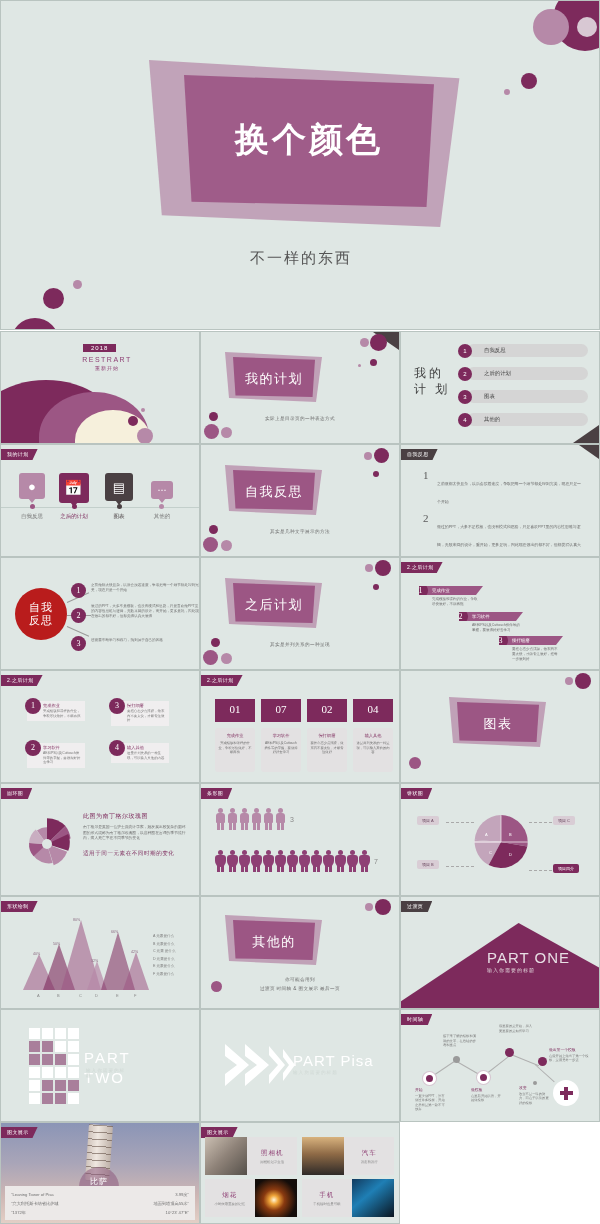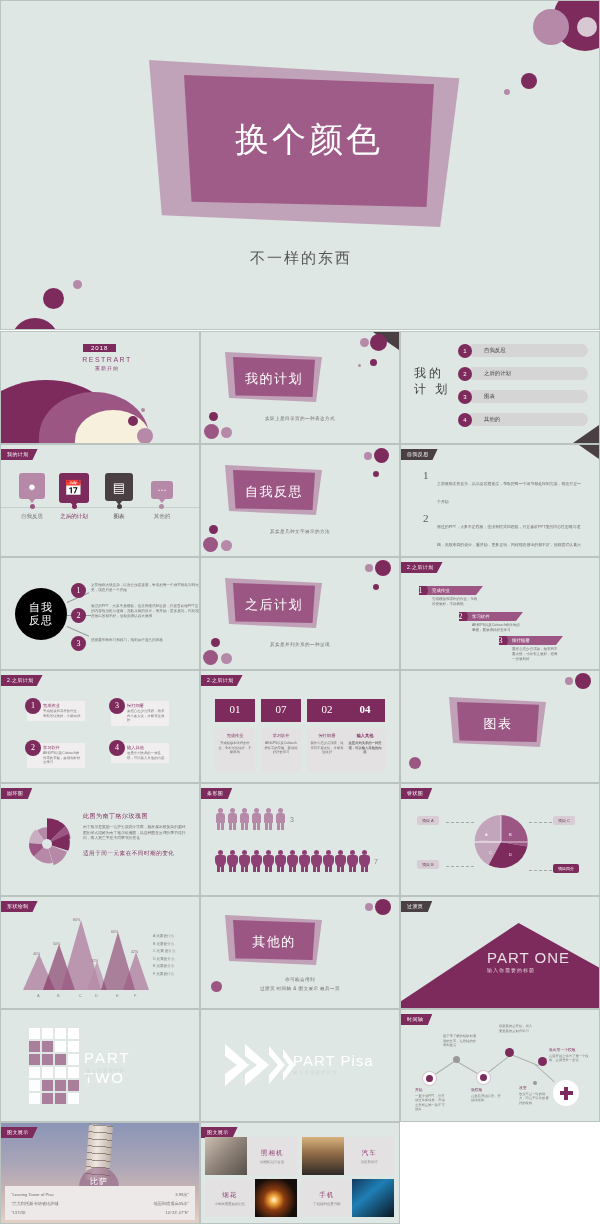--- a/index.html
+++ b/index.html
@@ -34,21 +34,21 @@
     clip-path: polygon(0% 0%, 97% 11%, 91% 100%, 4% 93%);
   }
   .hero-quad-front {
     position: absolute; left: 183px; top: 74px; width: 250px; height: 132px;
     background: #9c5684; opacity: .92;
     clip-path: polygon(0% 0%, 100% 7%, 97% 100%, 3% 96%);
   }
   .hero-title {
     position: absolute; left: 183px; top: 116px; width: 250px;
     text-align: center; color: #ffffff; font-size: 34px; letter-spacing: 3px;
-    font-weight: 400;
+    font-weight: 700;
   }
   .hero-sub {
     position: absolute; left: 0; top: 248px; width: 600px;
     text-align: center; color: #555; font-size: 15px; letter-spacing: 2px;
   }
   .dot { position: absolute; border-radius: 50%; }
 
   
   .tag {
     position: absolute; left: 0; top: 4px; height: 11px;
@@ -140,21 +140,21 @@
   .numitem { position: relative; margin-bottom: 7px; padding-left: 14px; }
   .numitem .n {
     position: absolute; left: 0; top: -2px; font-size: 11px; color: #5b5b5b;
     font-family: "Liberation Serif", serif;
   }
   .numitem .t { font-size: 3.9px; line-height: 5.6px; color: #6b6b6b; }
 
   
   .mm-circle {
     position: absolute; left: 14px; top: 30px; width: 52px; height: 52px;
-    border-radius: 50%; background: #000000; color: #fff;
+    border-radius: 50%; background: #b91c1c; color: #fff;
     display: flex; align-items: center; justify-content: center;
     text-align: center; font-size: 11px; line-height: 13px; letter-spacing: 1px;
   }
   .mm-node {
     position: absolute; width: 15px; height: 15px; border-radius: 50%;
     background: #7d2a5c; color: #fff; font-size: 8px; text-align: center;
     line-height: 15px; font-family: "Liberation Serif", serif;
   }
   .mm-text { position: absolute; width: 110px; font-size: 3.6px;
     line-height: 5px; color: #6f6f6f; }
@@ -585,21 +585,21 @@
         <div class="d">AE和PS以及Cuttouch插件等的掌握，要做得好好去学习</div>
       </div>
     </div>
     <div class="bc" style="left:106px;">
       <div class="bc-top">02</div>
       <div class="bc-body">
         <div class="t">慢打细磨</div>
         <div class="d">要把心态少点浮躁，做东西不要太快，才能专注做好</div>
       </div>
     </div>
-    <div class="bc" style="left:144px;font-weight:bold;">
+    <div class="bc" style="left:152px;">
       <div class="bc-top">04</div>
       <div class="bc-body">
         <div class="t">输入其他</div>
         <div class="d">这是并列关系的一种呈现，可以输入其他的内容</div>
       </div>
     </div>
   </div>
 
   <div class="slide s r4 c3">
     <div class="dot" style="right:8px;top:2px;width:16px;height:16px;background:#7d2a5c;"></div>

